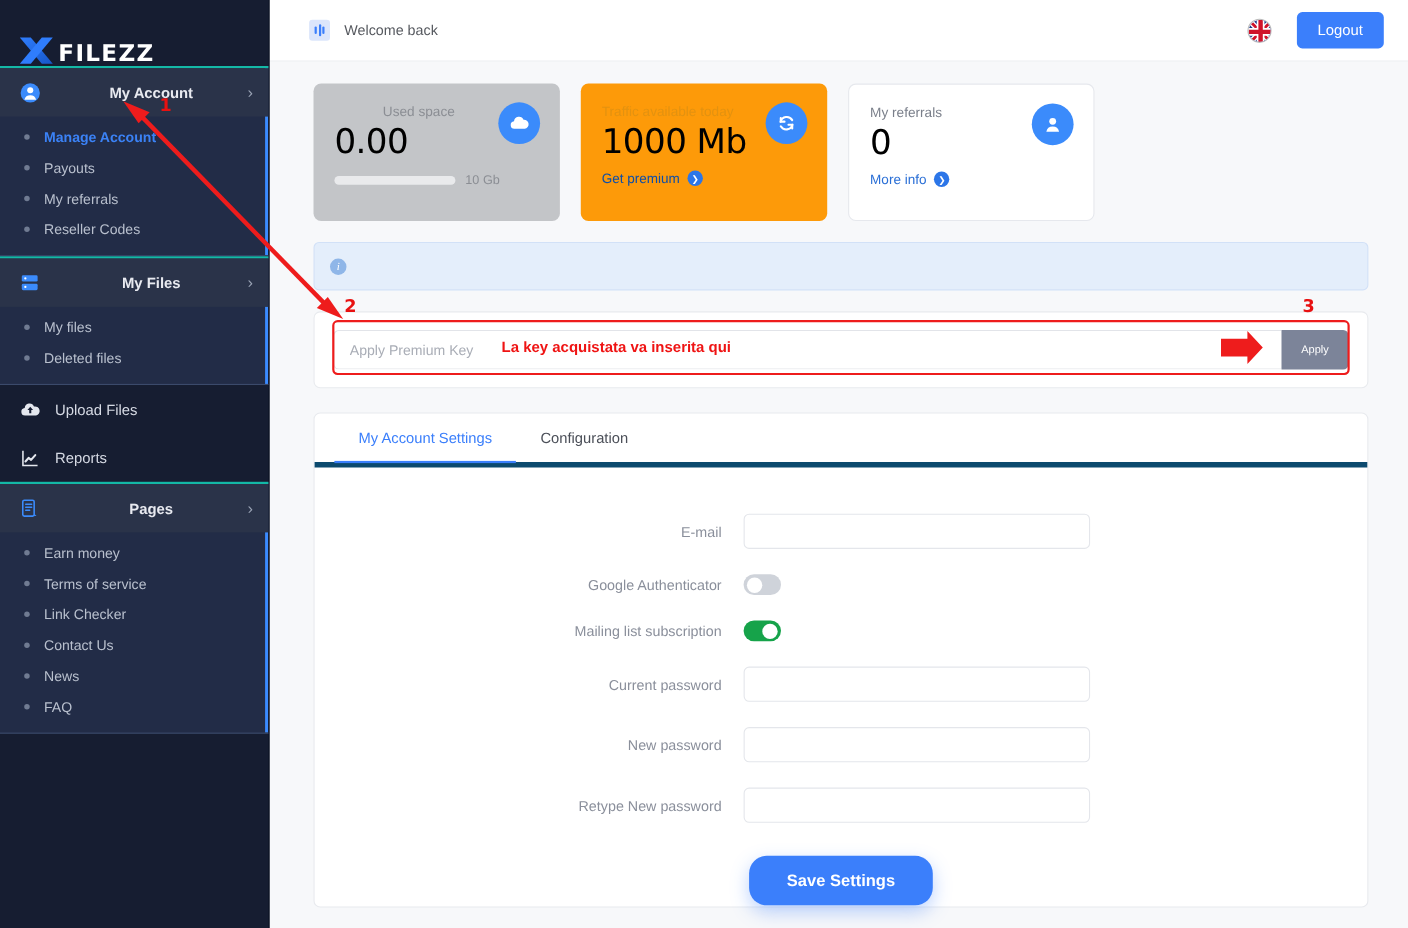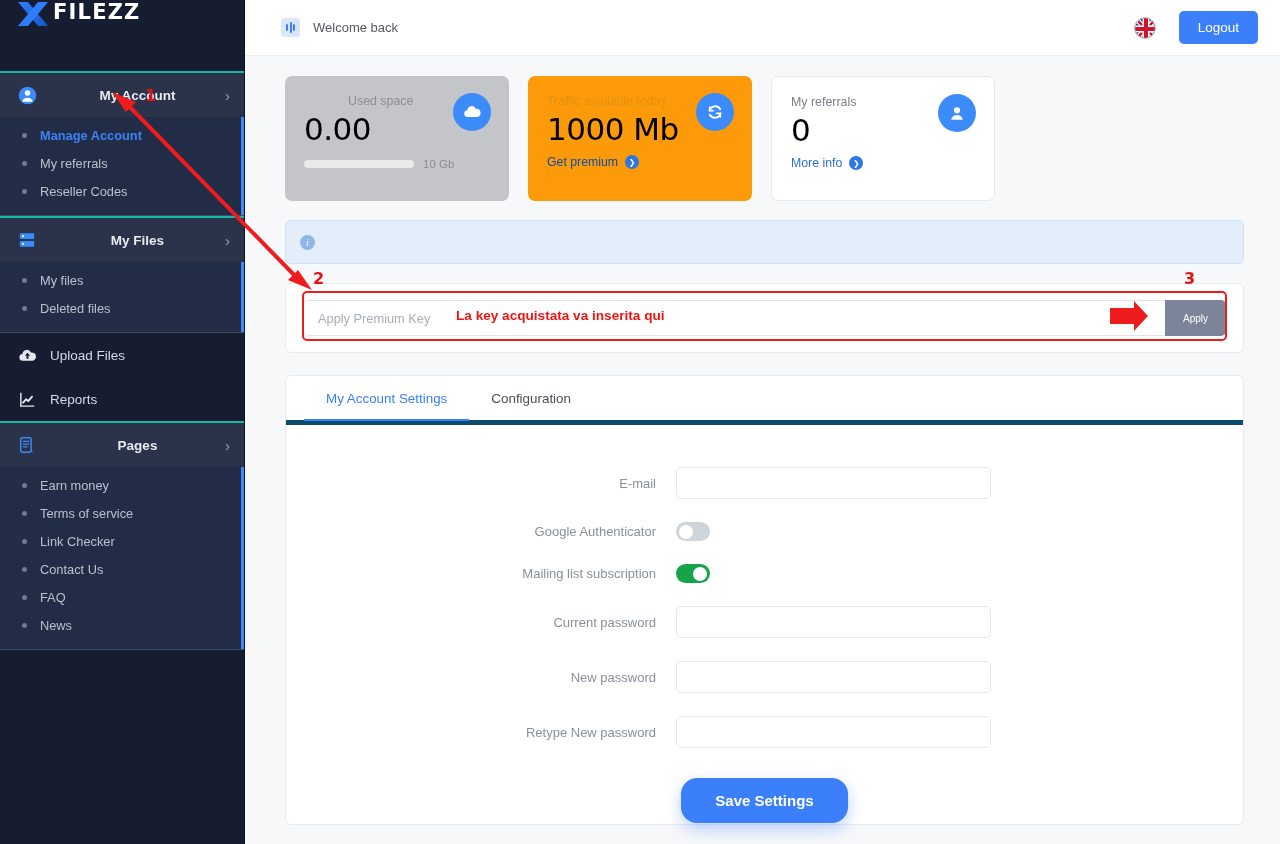--- a/index.html
+++ b/index.html
@@ -13,21 +13,21 @@
 
   
   .sidebar {
     width: 245px; height: 844px;
     background: #161d31;
     flex: 0 0 245px;
     position: relative;
     border-right: 1px solid #0d1323;
   }
   .brand {
-    height: 71px; display: flex; align-items: flex-start; padding-left: 16px;
+    height: 60px; display: flex; align-items: flex-end; padding-left: 16px;
     background: #161d31;
   }
   .brand-x { width: 34px; height: 28px; margin-right: 3px; }
   .brand-text {
     color: #ffffff; font-size: 21px; font-weight: bold; letter-spacing: 1.2px;
     font-family: "DejaVu Sans", sans-serif;
   }
   .nav { position: relative; }
   .nav-group.expanded { background: #222c47; border-top: 2px solid #14b8a6; border-bottom: 1px solid #3b4a6b; text-align: center; }
   .nav-group.expanded { box-shadow: inset -3px 0 0 0 #3b8bff; }
@@ -234,20 +234,24 @@
           <span class="lbl">My Account</span>
           <span class="chev">›</span>
         </div>
         <div class="sublist">
           <div class="subitem active">
             <span class="dot"></span>
             <span class="txt">Manage Account</span>
           </div>
           <div class="subitem">
             <span class="dot"></span>
+            <span class="txt">Payouts</span>
+          </div>
+          <div class="subitem">
+            <span class="dot"></span>
             <span class="txt">My referrals</span>
           </div>
           <div class="subitem">
             <span class="dot"></span>
             <span class="txt">Reseller Codes</span>
           </div>
         </div>
       </div>
 
       <div class="nav-group expanded">
@@ -319,25 +323,25 @@
           <div class="subitem">
             <span class="dot"></span>
             <span class="txt">Link Checker</span>
           </div>
           <div class="subitem">
             <span class="dot"></span>
             <span class="txt">Contact Us</span>
           </div>
           <div class="subitem">
             <span class="dot"></span>
+            <span class="txt">News</span>
+          </div>
+          <div class="subitem">
+            <span class="dot"></span>
             <span class="txt">FAQ</span>
-          </div>
-          <div class="subitem">
-            <span class="dot"></span>
-            <span class="txt">News</span>
           </div>
         </div>
       </div>
 
     </div>
   </aside>
 
   <div class="main">
 
     <header class="topbar">

